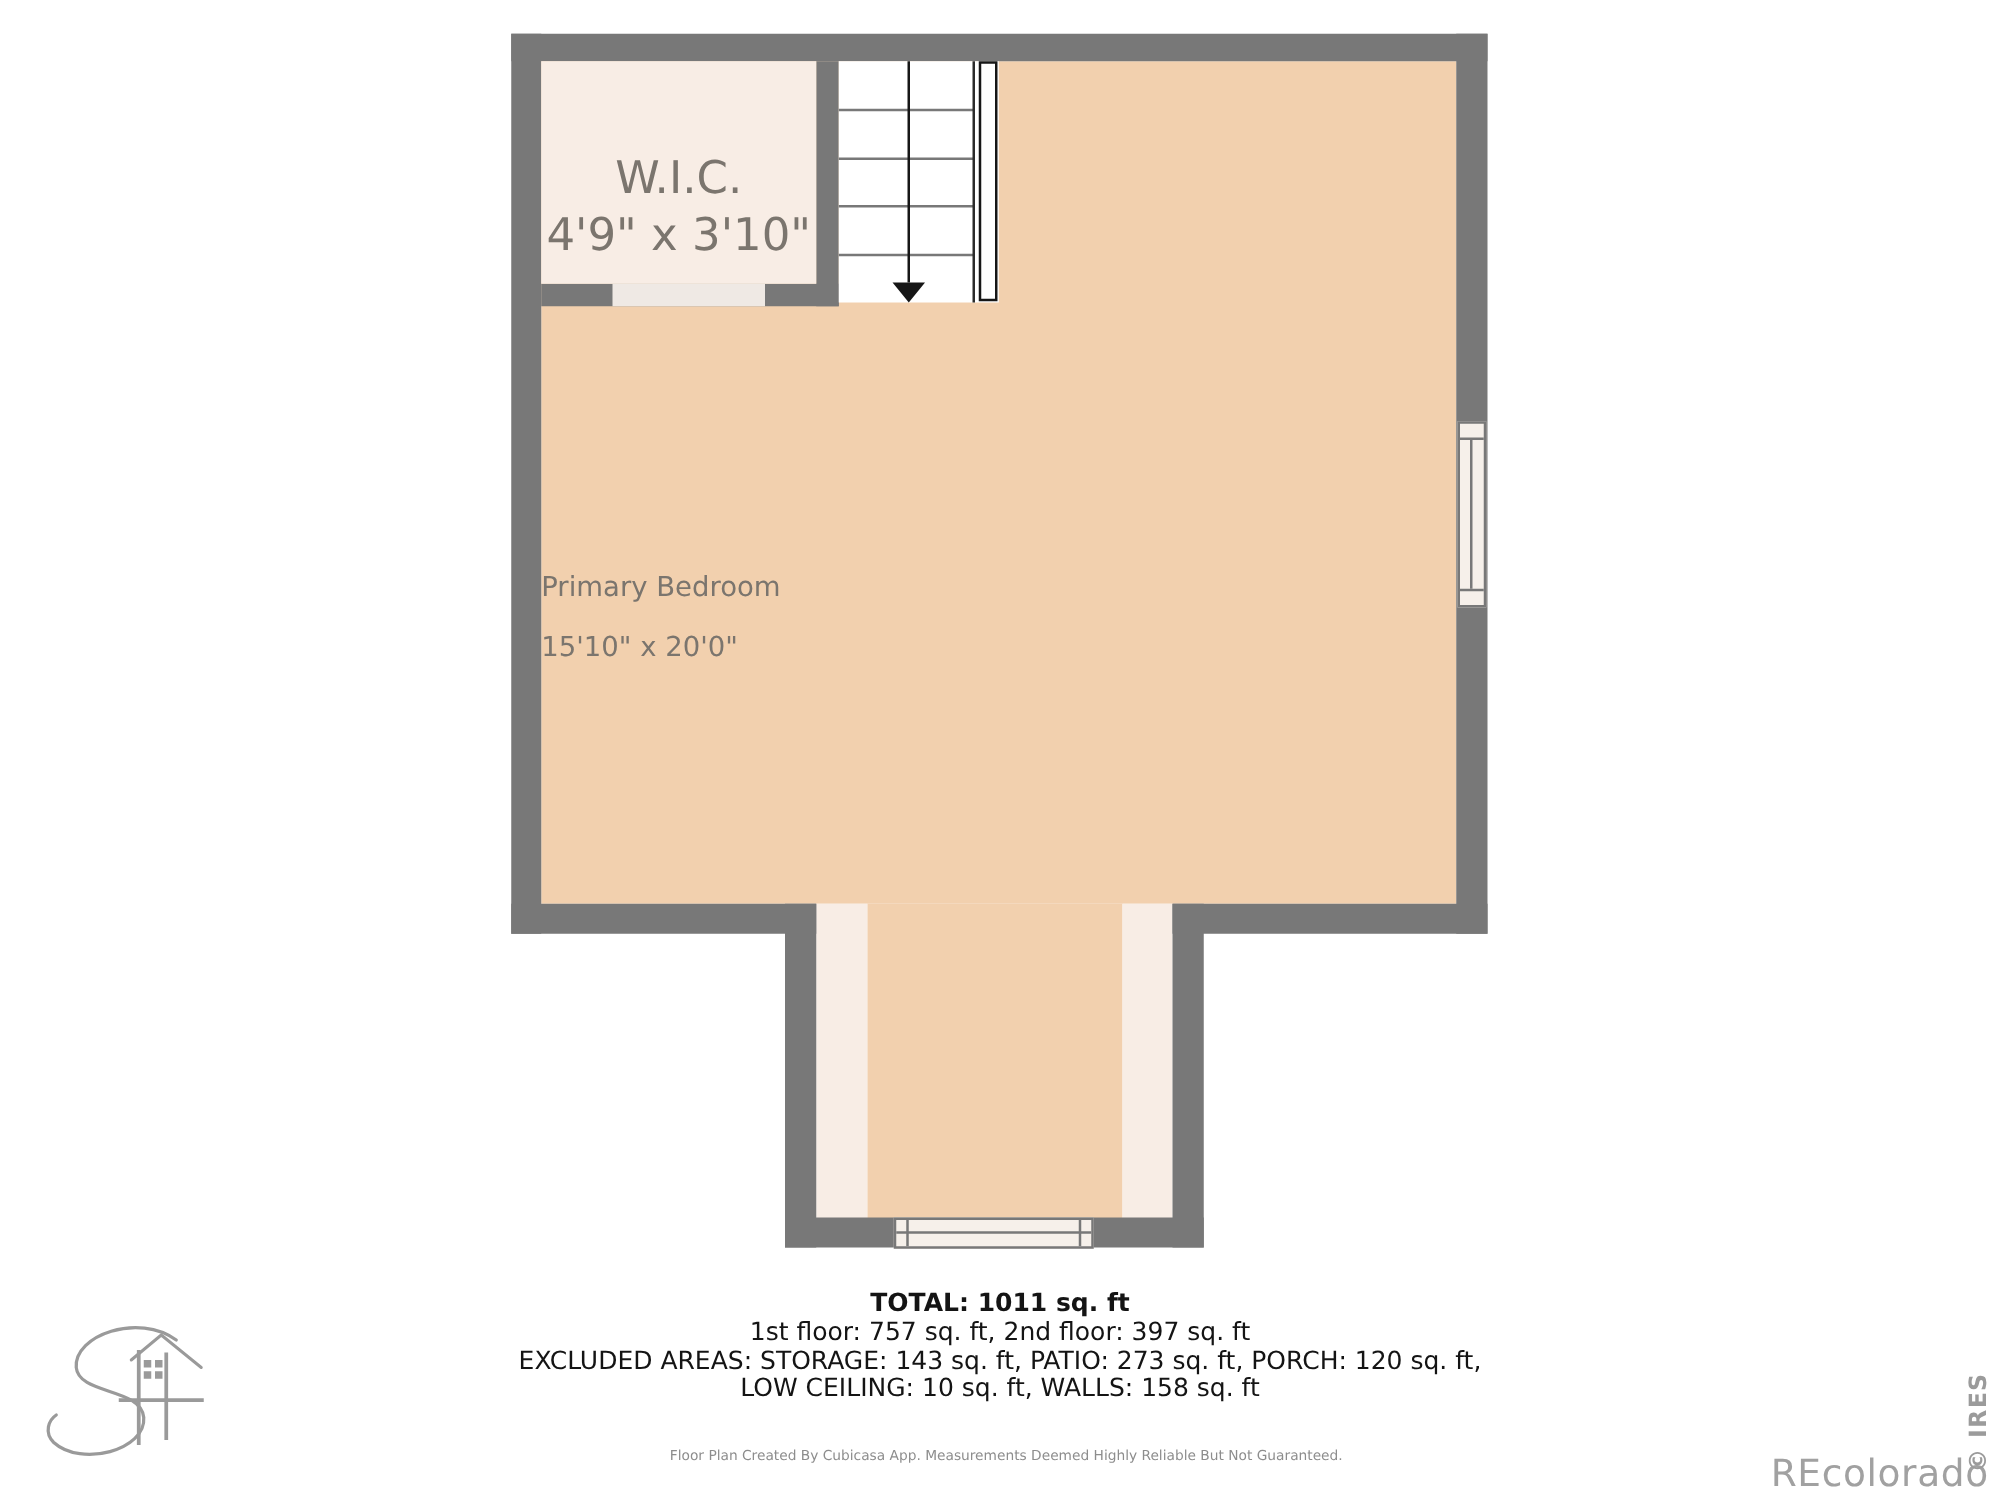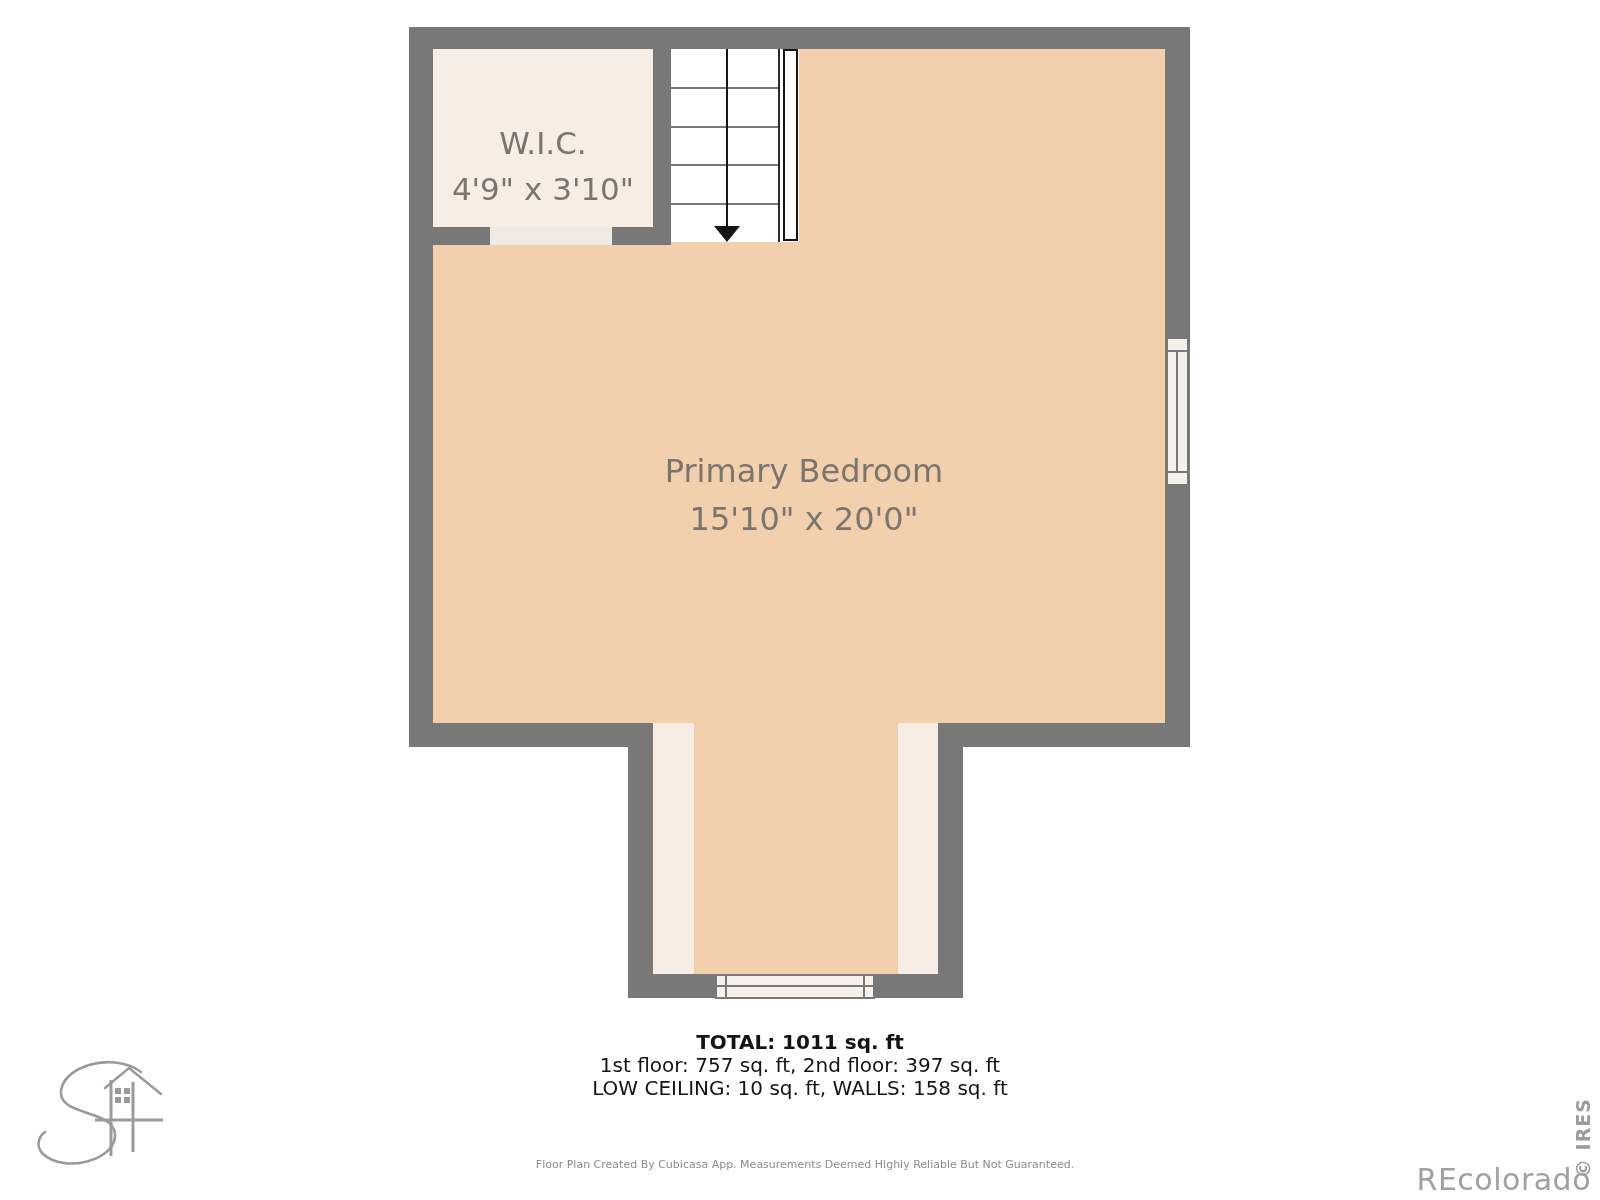--- a/index.html
+++ b/index.html
@@ -26,21 +26,21 @@
   .ext-wall-l    { left:628px;  top:723px; width:25px;  height:275px; }
   .ext-wall-r    { left:938px;  top:723px; width:25px;  height:275px; }
   .ext-wall-b    { left:628px;  top:974px; width:335px; height:24px; }
   .wic-wall-r    { left:653px;  top:49px;  width:18px;  height:196px; }
   .wic-wall-b    { left:433px;  top:227px; width:238px; height:18px; }
 
   
   .wic-floor   { left:433px; top:49px;  width:220px; height:178px; background:#f8ede5; }
   .wic-door    { left:490px; top:227px; width:122px; height:18px;  background:#efe9e4; }
   .wic-label   { left:433px; top:120px; width:220px; text-align:center;
-                 color:#7b756e; font-size:31px; line-height:46px; }
+                 color:#7b756e; font-size:36px; line-height:46px; }
 
   
   .stairs { left:671px; top:49px; width:128px; height:193px; background:#ffffff; }
   .step   { position:absolute; left:0; width:108px; height:2px; background:#787878; }
   .stair-edge   { position:absolute; left:107px; top:0; width:2px; height:193px; background:#2b2b2b; }
   .stair-rail   { position:absolute; left:112px; top:0; width:15px; height:192px;
                   background:#ffffff; border:2px solid #161616; }
   .stair-center { position:absolute; left:55px; top:0; width:2px; height:177px; background:#161616; }
   .stair-arrow  { position:absolute; left:43px; top:177px; width:0; height:0;
                   border-left:13px solid transparent; border-right:13px solid transparent;
@@ -53,22 +53,22 @@
   .win-right .h2 { position:absolute; left:0; right:0; top:132px; height:2px; background:#787878; }
   .win-right .v  { position:absolute; left:8px; top:13px; width:2px; height:119px; background:#787878; }
 
   .win-bottom { left:715px; top:974px; width:160px; height:25px;
                 background:#f6f0ea; border:2px solid #787878; }
   .win-bottom .h  { position:absolute; left:0; right:0; top:9px; height:2px; background:#787878; }
   .win-bottom .v1 { position:absolute; left:8px;  top:0; bottom:0; width:2px; background:#787878; }
   .win-bottom .v2 { position:absolute; right:8px; top:0; bottom:0; width:2px; background:#787878; }
 
   
-  .bedroom-label { left:433px; top:447px; width:742px; text-align:center;
-                   color:#7b756e; font-size:32px; line-height:48px; }
+  .bedroom-label { left:433px; top:447px; width:742px; text-align:left;
+                   color:#7b756e; font-size:22px; line-height:48px; }
 
   
   .summary { left:0; top:1031px; width:1600px; text-align:center; color:#141414; }
   .summary .total { font-size:20px; font-weight:700; line-height:23px; }
   .summary .line  { font-size:20px; line-height:22.5px; }
   .disclaimer { left:0; top:1158px; width:1610px; text-align:center;
                 font-size:11px; color:#8d8d8d; }
 
   
   .recolorado { right:9px; top:1162px; font-size:30px; color:#a1a1a1; letter-spacing:0.5px;margin-left:20px; }
@@ -127,20 +127,21 @@
   </div>
 
   <div class="abs bedroom-label">
     <div>Primary Bedroom</div>
     <div>15'10" x 20'0"</div>
   </div>
 
   <div class="abs summary">
     <div class="total">TOTAL: 1011 sq. ft</div>
     <div class="line">1st floor: 757 sq. ft, 2nd floor: 397 sq. ft</div>
+    <div class="line">EXCLUDED AREAS: STORAGE: 143 sq. ft, PATIO: 273 sq. ft, PORCH: 120 sq. ft,</div>
     <div class="line">LOW CEILING: 10 sq. ft, WALLS: 158 sq. ft</div>
   </div>
   <div class="abs disclaimer">Floor Plan Created By Cubicasa App. Measurements Deemed Highly Reliable But Not Guaranteed.</div>
 
   <div class="abs logo">
     <svg width="150" height="115" viewBox="0 0 150 115" fill="none">
       <path d="M 116,14 C 86,-8 34,10 36,36 C 38,58 88,52 90,76 C 92,102 40,116 18,96 C 10,88 14,78 20,74" stroke="#9a9a9a" stroke-width="2.6" stroke-linecap="round" fill="none"></path>
       <line x1="86" y1="22" x2="86" y2="98" stroke="#9a9a9a" stroke-width="3"></line>
       <line x1="108" y1="24" x2="108" y2="94" stroke="#9a9a9a" stroke-width="3"></line>
       <line x1="70" y1="62" x2="138" y2="62" stroke="#9a9a9a" stroke-width="3"></line>

